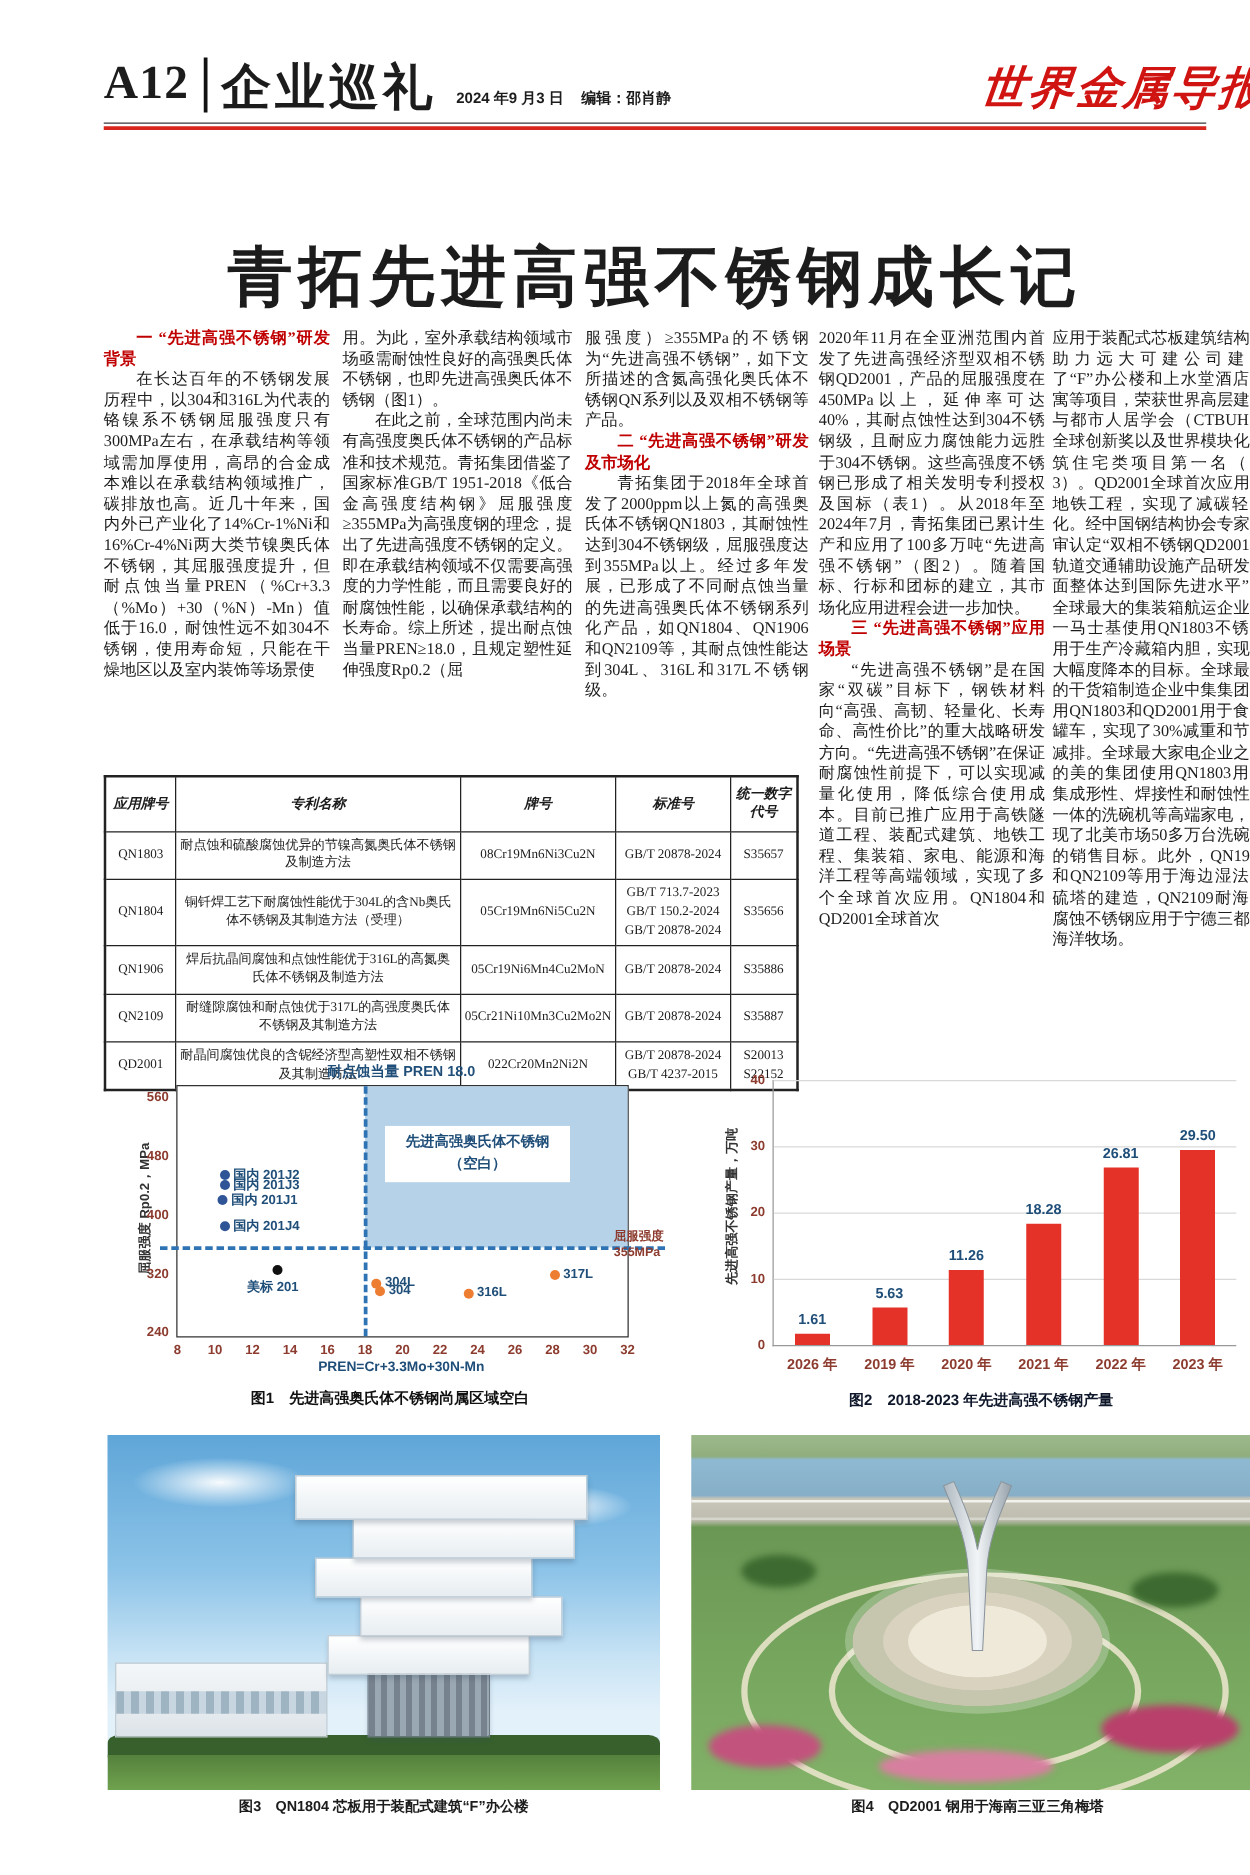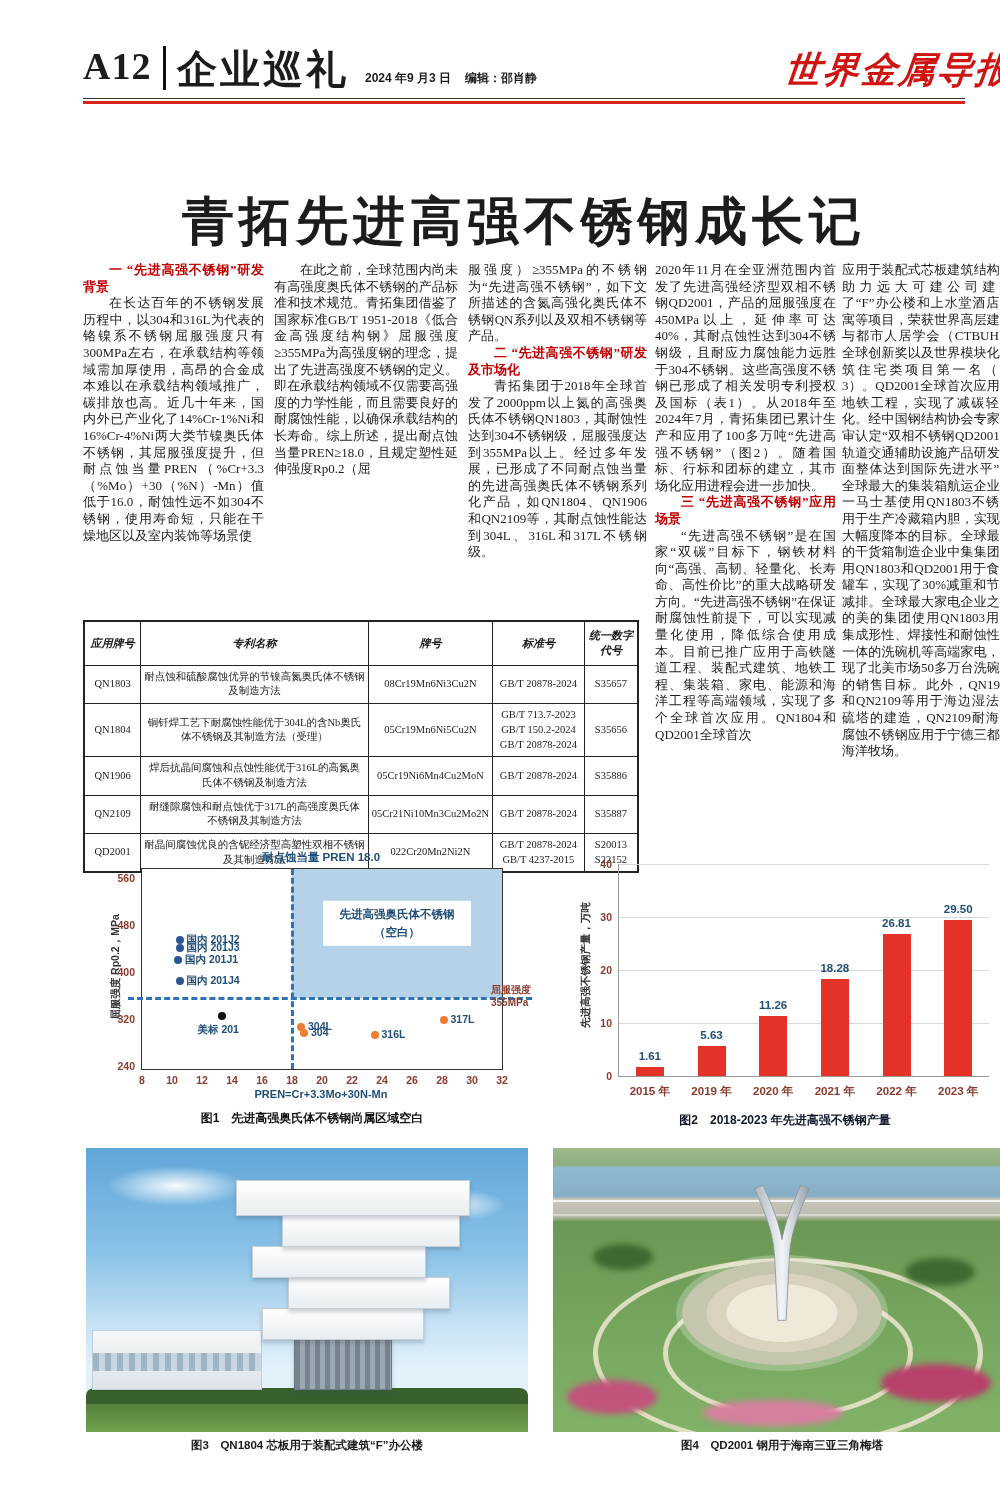--- a/index.html
+++ b/index.html
@@ -135,20 +135,21 @@
   <div class="rule-dark"></div>
   <div class="rule-red"></div>
 
   <h1 class="headline">青拓先进高强不锈钢成长记</h1>
 
   <div class="col" id="col1">
     <p class="sec-head">一 “先进高强不锈钢”研发背景</p>
     <p class="indent">在长达百年的不锈钢发展历程中，以304和316L为代表的铬镍系不锈钢屈服强度只有300MPa左右，在承载结构等领域需加厚使用，高昂的合金成本难以在承载结构领域推广，碳排放也高。近几十年来，国内外已产业化了14%Cr-1%Ni和16%Cr-4%Ni两大类节镍奥氏体不锈钢，其屈服强度提升，但耐点蚀当量PREN（%Cr+3.3（%Mo）+30（%N）-Mn）值低于16.0，耐蚀性远不如304不锈钢，使用寿命短，只能在干燥地区以及室内装饰等场景使</p>
   </div>
   <div class="col" id="col2">
+    <p>用。为此，室外承载结构领域市场亟需耐蚀性良好的高强奥氏体不锈钢，也即先进高强奥氏体不锈钢（图1）。</p>
     <p class="indent">在此之前，全球范围内尚未有高强度奥氏体不锈钢的产品标准和技术规范。青拓集团借鉴了国家标准GB/T 1951-2018《低合金高强度结构钢》屈服强度≥355MPa为高强度钢的理念，提出了先进高强度不锈钢的定义。即在承载结构领域不仅需要高强度的力学性能，而且需要良好的耐腐蚀性能，以确保承载结构的长寿命。综上所述，提出耐点蚀当量PREN≥18.0，且规定塑性延伸强度Rp0.2（屈</p>
   </div>
   <div class="col" id="col3">
     <p>服强度）≥355MPa的不锈钢为“先进高强不锈钢”，如下文所描述的含氮高强化奥氏体不锈钢QN系列以及双相不锈钢等产品。</p>
     <p class="sec-head">二 “先进高强不锈钢”研发及市场化</p>
     <p class="indent">青拓集团于2018年全球首发了2000ppm以上氮的高强奥氏体不锈钢QN1803，其耐蚀性达到304不锈钢级，屈服强度达到355MPa以上。经过多年发展，已形成了不同耐点蚀当量的先进高强奥氏体不锈钢系列化产品，如QN1804、QN1906和QN2109等，其耐点蚀性能达到304L、316L和317L不锈钢级。</p>
   </div>
   <div class="col" id="col4">
     <p>2020年11月在全亚洲范围内首发了先进高强经济型双相不锈钢QD2001，产品的屈服强度在450MPa以上，延伸率可达40%，其耐点蚀性达到304不锈钢级，且耐应力腐蚀能力远胜于304不锈钢。这些高强度不锈钢已形成了相关发明专利授权及国标（表1）。从2018年至2024年7月，青拓集团已累计生产和应用了100多万吨“先进高强不锈钢”（图2）。随着国标、行标和团标的建立，其市场化应用进程会进一步加快。</p>
     <p class="sec-head">三 “先进高强不锈钢”应用场景</p>
@@ -240,21 +241,21 @@
     </table>
   </div>
 
   <div class="fig1">
     <div class="fig1-title">耐点蚀当量 PREN 18.0</div>
     <div class="fig1-ylabel">屈服强度 Rp0.2，MPa</div>
     <div class="fig1-plot">
         <div class="shade" style="left: 150px; top: 0px; width: 210px; height: 129.412px;"></div>
         <div class="dashv" style="left: 148.5px;"></div>
         <div class="dashh" style="top: 127.912px;"></div>
-        <div class="region-label" style="left: 255px; top: 54.3529px;">先进高强奥氏体不锈钢 （空白）</div>
+        <div class="region-label" style="left: 240px; top: 54.3529px;">先进高强奥氏体不锈钢 （空白）</div>
         <div class="tick-x" style="left: 0px; top: 205px;">8</div>
         <div class="tick-x" style="left: 30px; top: 205px;">10</div>
         <div class="tick-x" style="left: 60px; top: 205px;">12</div>
         <div class="tick-x" style="left: 90px; top: 205px;">14</div>
         <div class="tick-x" style="left: 120px; top: 205px;">16</div>
         <div class="tick-x" style="left: 150px; top: 205px;">18</div>
         <div class="tick-x" style="left: 180px; top: 205px;">20</div>
         <div class="tick-x" style="left: 210px; top: 205px;">22</div>
         <div class="tick-x" style="left: 240px; top: 205px;">24</div>
         <div class="tick-x" style="left: 270px; top: 205px;">26</div>
@@ -297,21 +298,21 @@
         <div class="grid" style="top: 159px;"></div>
         <div class="tick-y" style="left: -7px; top: 159px;">10</div>
         <div class="grid" style="top: 106px;"></div>
         <div class="tick-y" style="left: -7px; top: 106px;">20</div>
         <div class="grid" style="top: 53px;"></div>
         <div class="tick-y" style="left: -7px; top: 53px;">30</div>
         <div class="grid" style="top: 0px;"></div>
         <div class="tick-y" style="left: -7px; top: 0px;">40</div>
         <div class="bar" style="left: 16.8333px; bottom: 0px; width: 28px; height: 8.533px; background: rgb(229, 50, 40);"></div>
         <div class="bar-label" style="left: 30.8333px; top: 186.467px; color: rgb(31, 78, 121);">1.61</div>
-        <div class="cat-label" style="left: 30.8333px; top: 220px;">2015 年</div>
+        <div class="cat-label" style="left: 30.8333px; top: 220px;">2026 年</div>
         <div class="bar" style="left: 78.5px; bottom: 0px; width: 28px; height: 29.839px; background: rgb(229, 50, 40);"></div>
         <div class="bar-label" style="left: 92.5px; top: 165.161px; color: rgb(31, 78, 121);">5.63</div>
         <div class="cat-label" style="left: 92.5px; top: 220px;">2019 年</div>
         <div class="bar" style="left: 140.167px; bottom: 0px; width: 28px; height: 59.678px; background: rgb(229, 50, 40);"></div>
         <div class="bar-label" style="left: 154.167px; top: 135.322px; color: rgb(31, 78, 121);">11.26</div>
         <div class="cat-label" style="left: 154.167px; top: 220px;">2020 年</div>
         <div class="bar" style="left: 201.833px; bottom: 0px; width: 28px; height: 96.884px; background: rgb(229, 50, 40);"></div>
         <div class="bar-label" style="left: 215.833px; top: 98.116px; color: rgb(31, 78, 121);">18.28</div>
         <div class="cat-label" style="left: 215.833px; top: 220px;">2021 年</div>
         <div class="bar" style="left: 263.5px; bottom: 0px; width: 28px; height: 142.093px; background: rgb(229, 50, 40);"></div>

